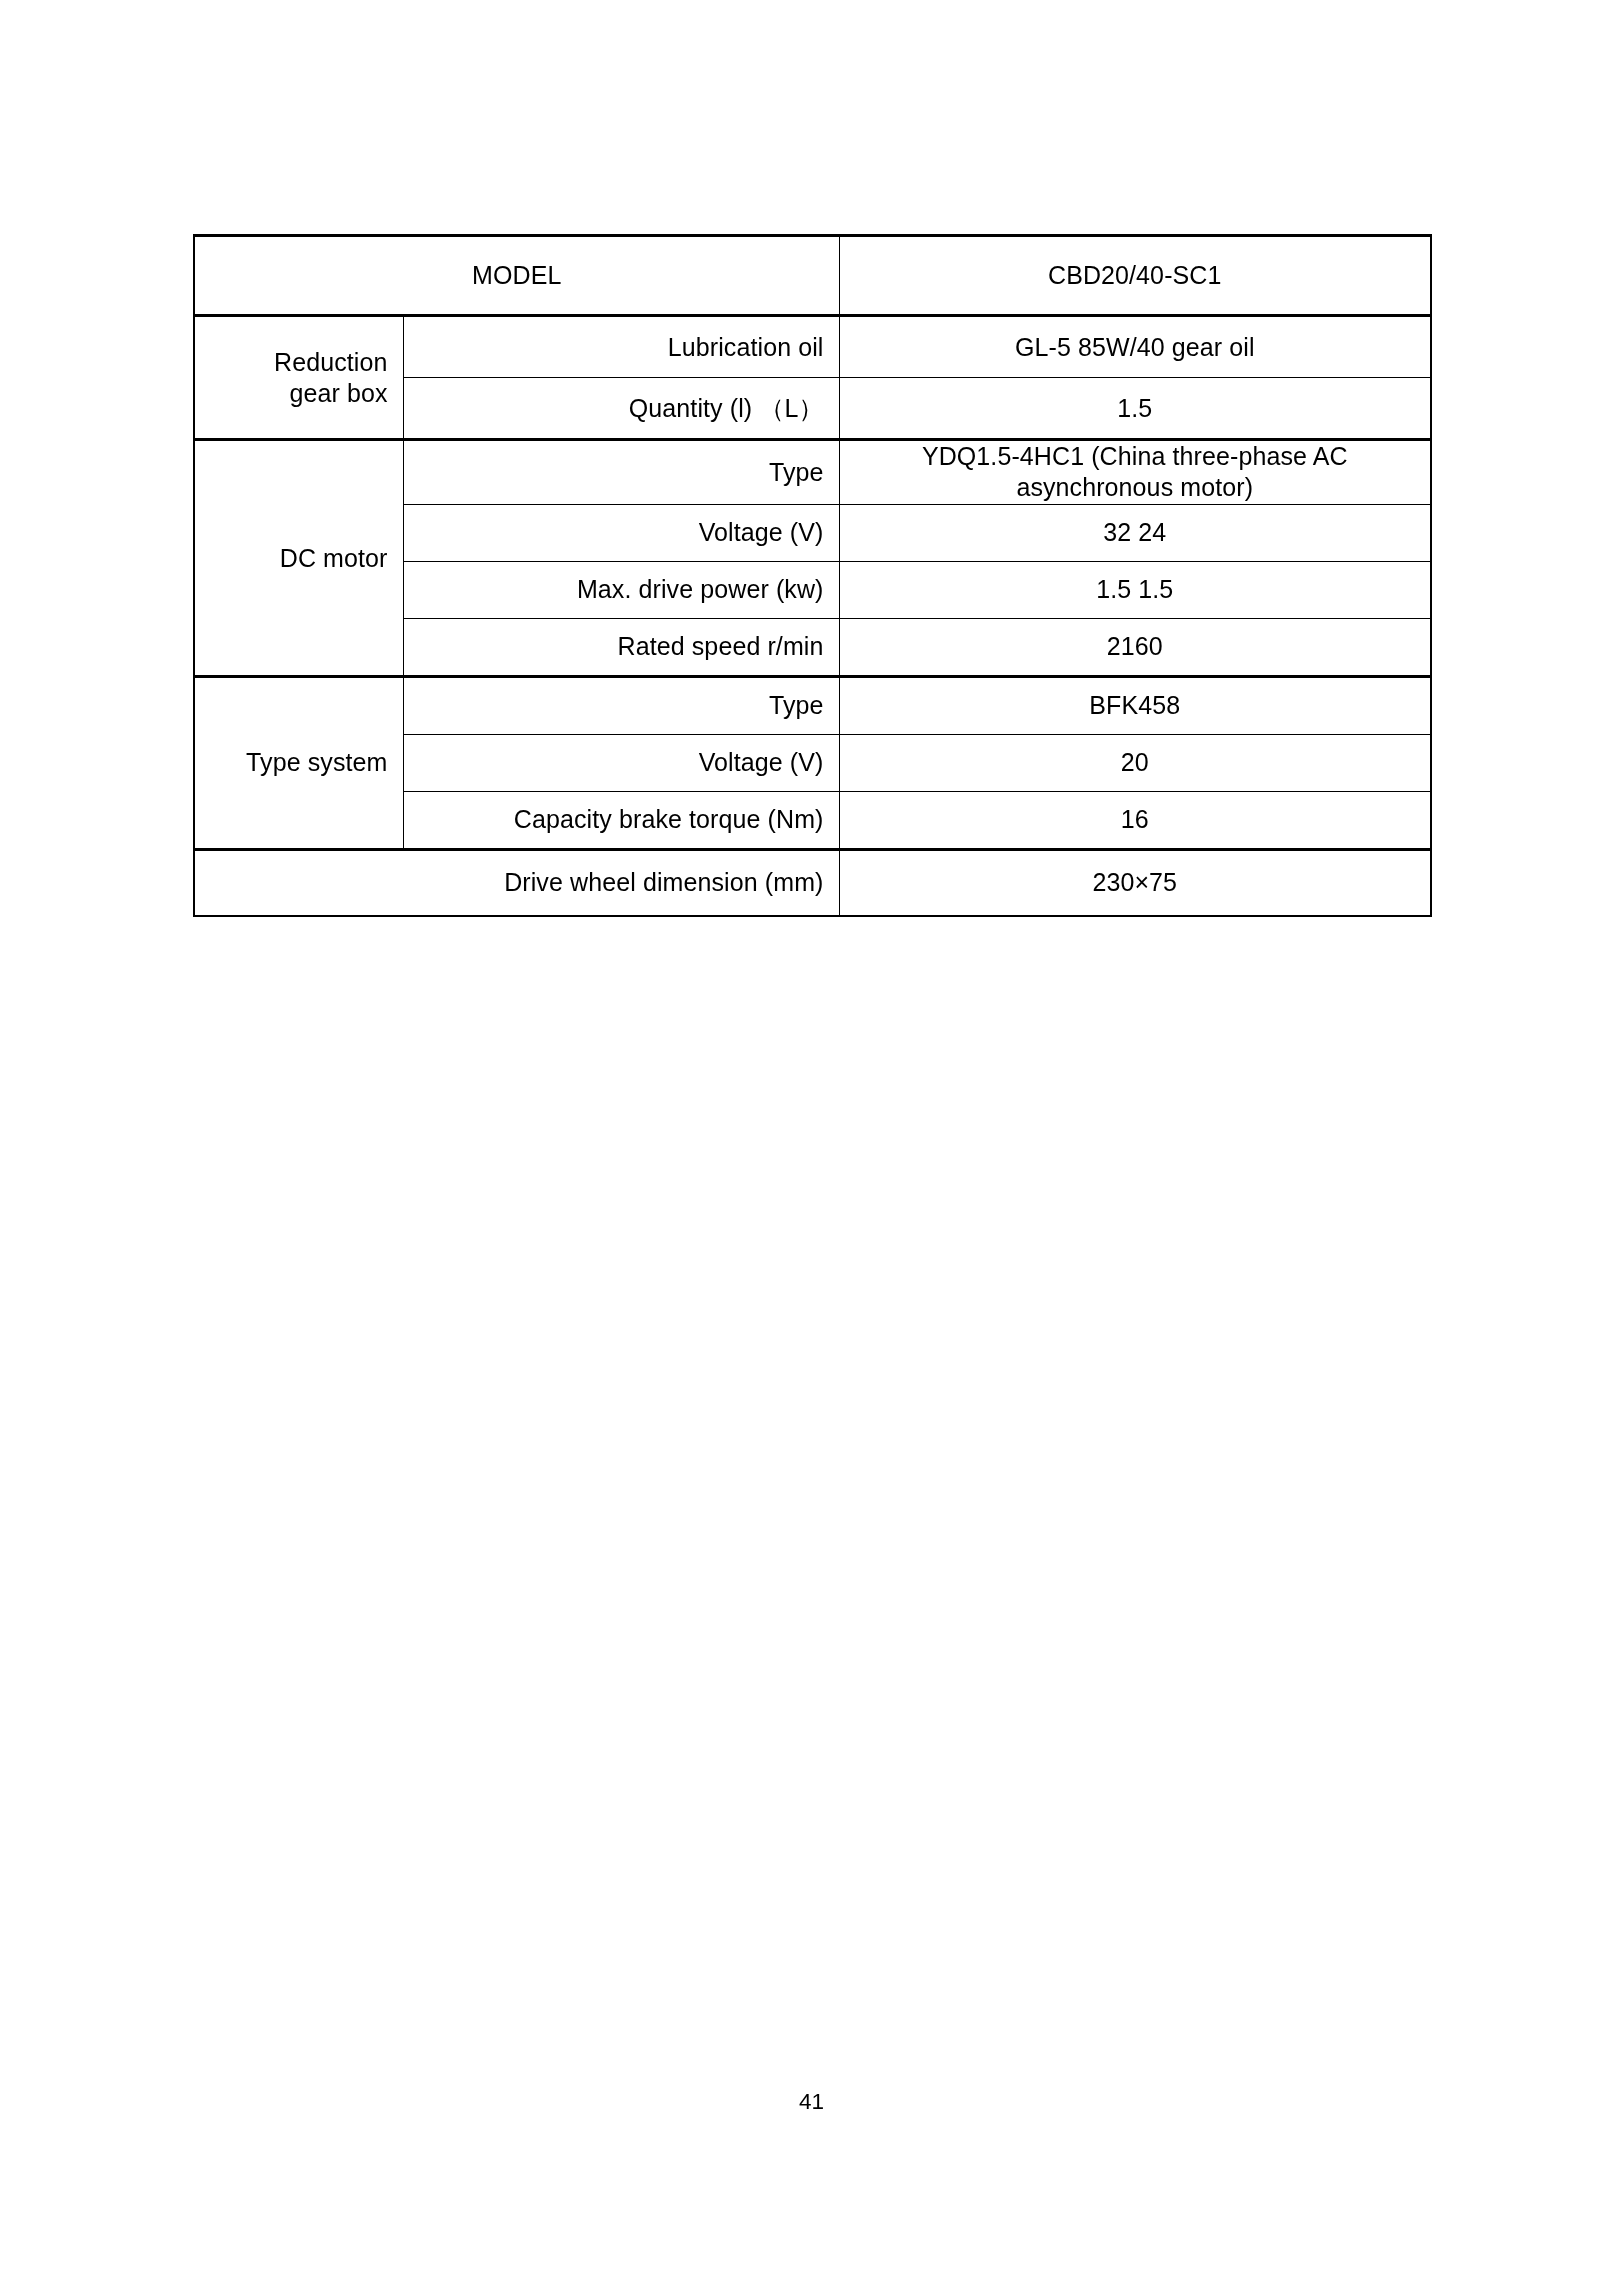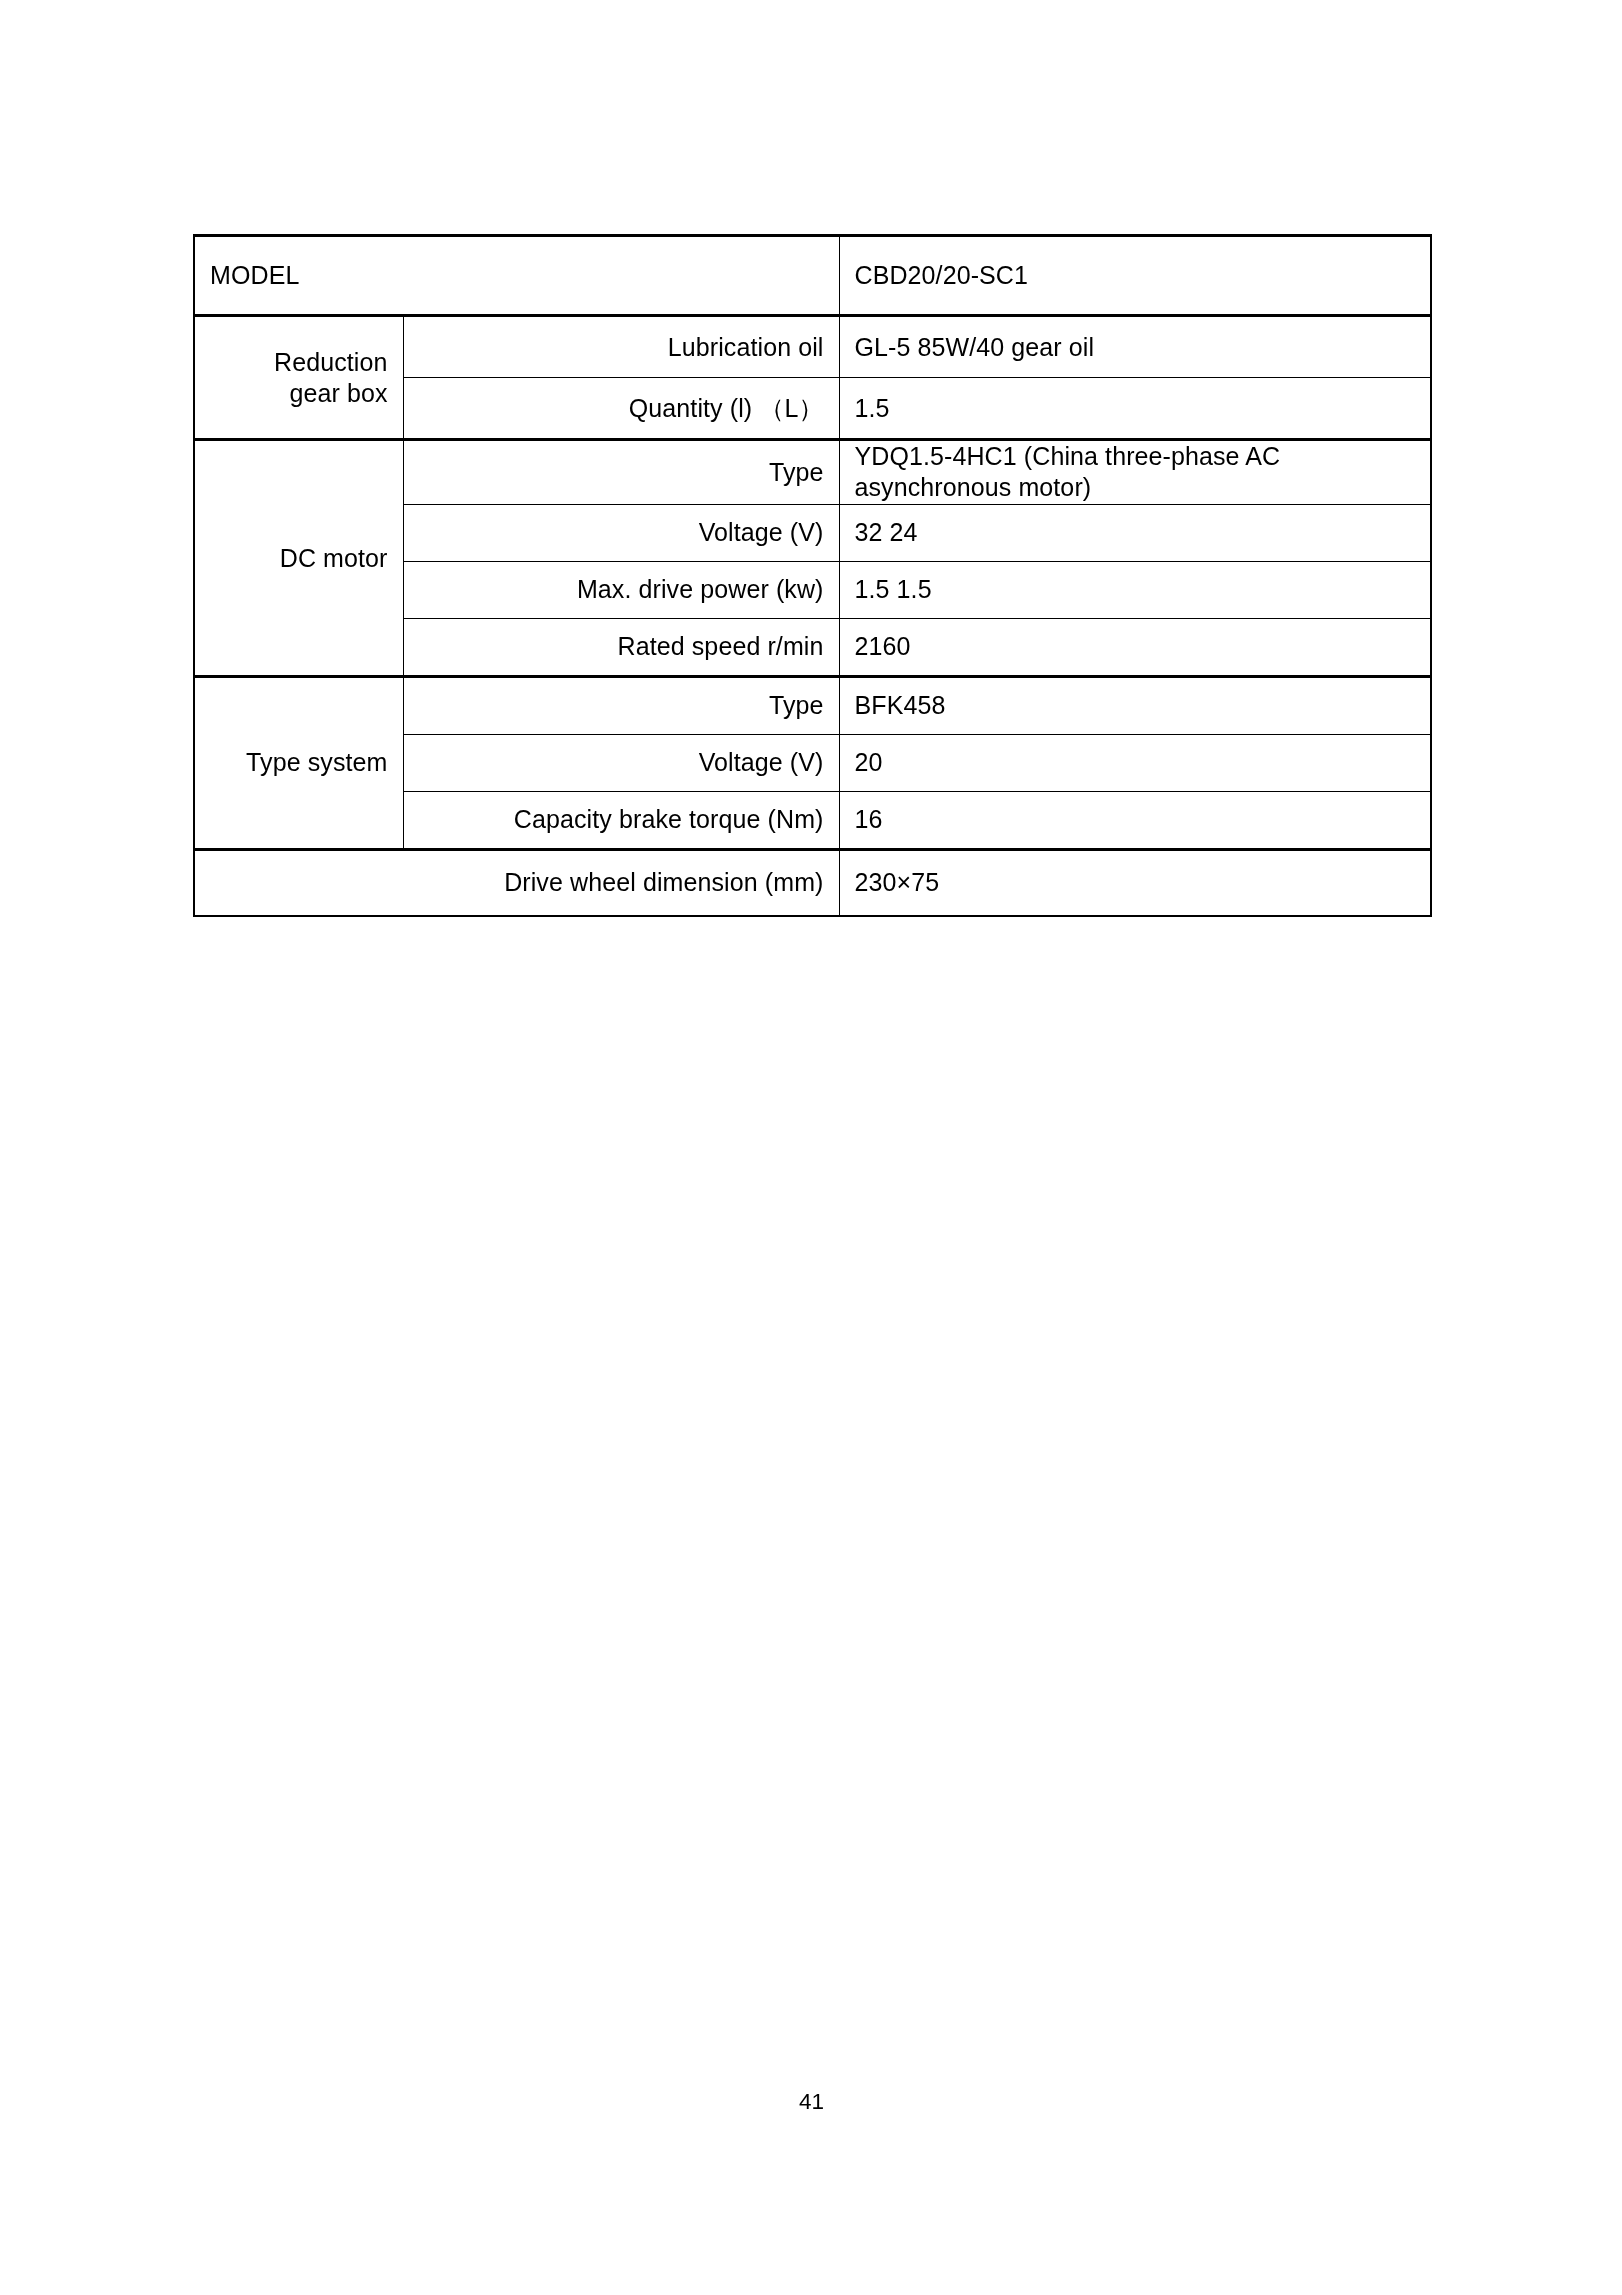--- a/index.html
+++ b/index.html
@@ -49,21 +49,21 @@
     font-weight: 400;
     letter-spacing: 0.1px;
   }
   .grp-bottom { border-bottom-width: 3.4px !important; }
 
   .outer-left   { border-left-width: 2.7px !important; }
   .outer-right  { border-right-width: 2.7px !important; }
   .outer-top    { border-top-width: 3.4px !important; }
   .outer-bottom { border-bottom-width: 2.7px !important; }
 
-  .ctr  { text-align: left; margin-left: 34px; }
+  .ctr  { text-align: center; margin-left: 34px; }
   .left { text-align: right; }
 
   .row-header td { height: 77px; }
   .row-std    td { height: 56px; }
   .row-tall   td { height: 60px; }
   .row-last   td { height: 64px; }
 
   .group-label {
     text-align: right;
     white-space: pre-line;
@@ -95,21 +95,21 @@
     <table class="spec-table">
       <colgroup>
         <col class="c1">
           <col class="c2">
           <col class="c3">
       </colgroup>
       <tbody>
 
         <tr class="row-header">
           <td colspan="2" class="ctr outer-left outer-top grp-bottom">MODEL</td>
-          <td class="ctr outer-right outer-top grp-bottom">CBD20/20-SC1</td>
+          <td class="ctr outer-right outer-top grp-bottom">CBD20/40-SC1</td>
         </tr>
 
         <tr class="row-tall">
           <td rowspan="2" class="group-label outer-left grp-bottom">Reduction
 gear box</td>
           <td class="left">Lubrication oil</td>
           <td class="ctr outer-right">GL-5 85W/40 gear oil</td>
         </tr>
         <tr class="row-tall">
           <td class="left grp-bottom">Quantity (l)    （L）</td>

